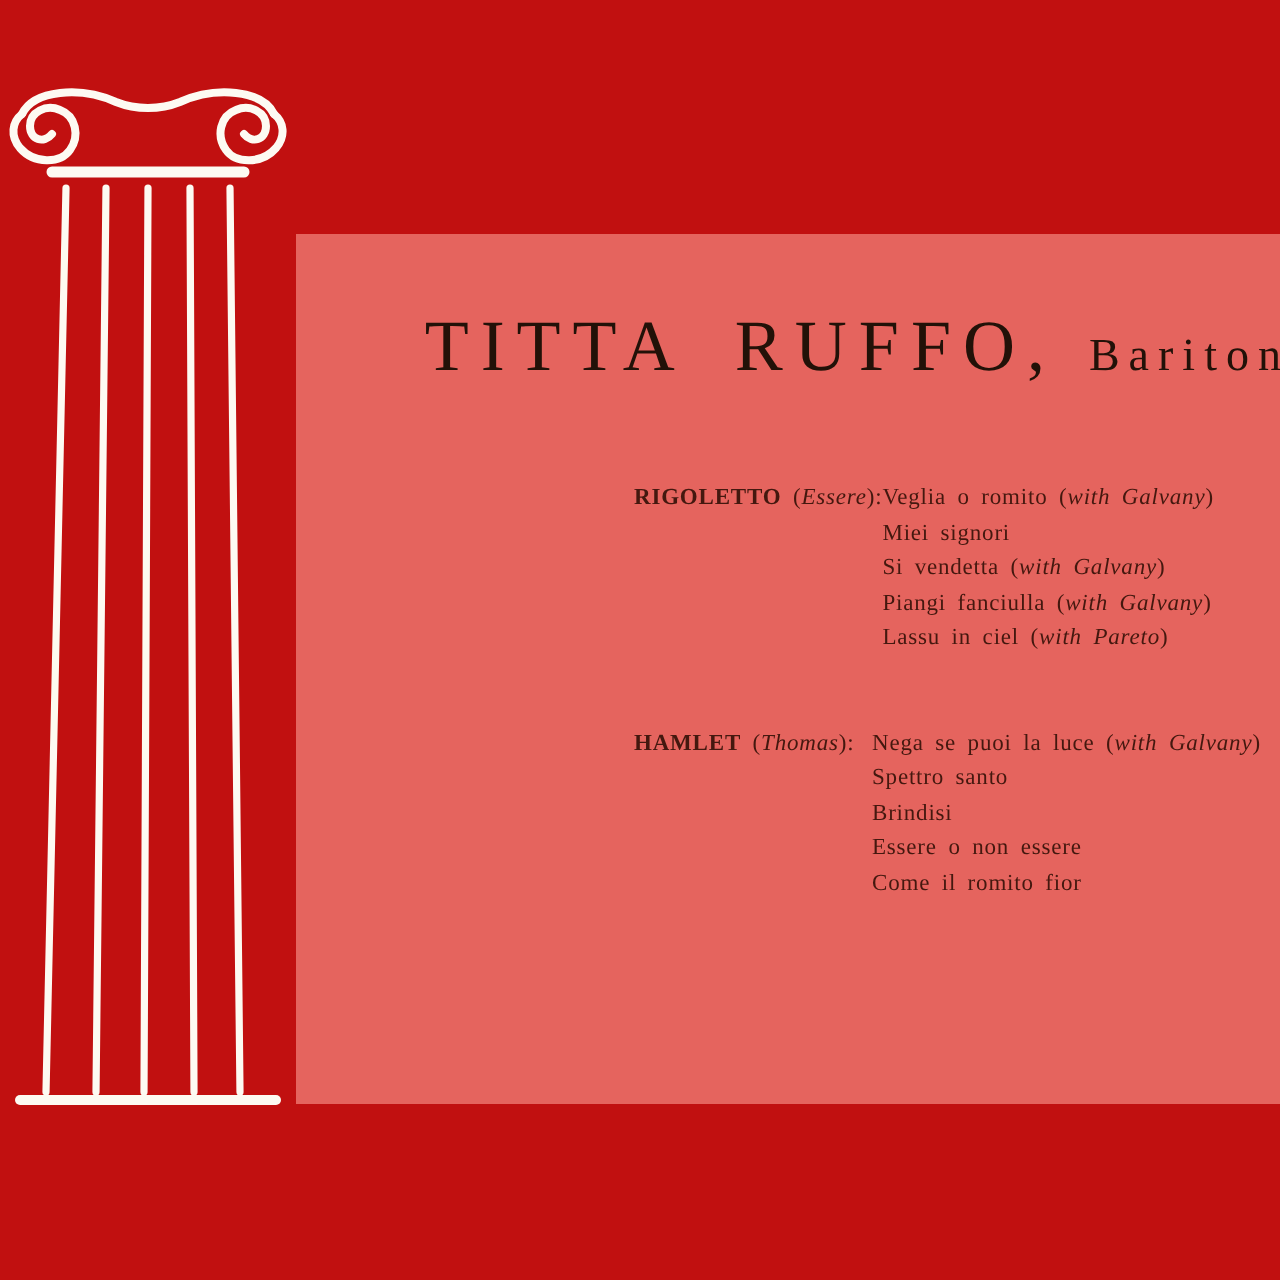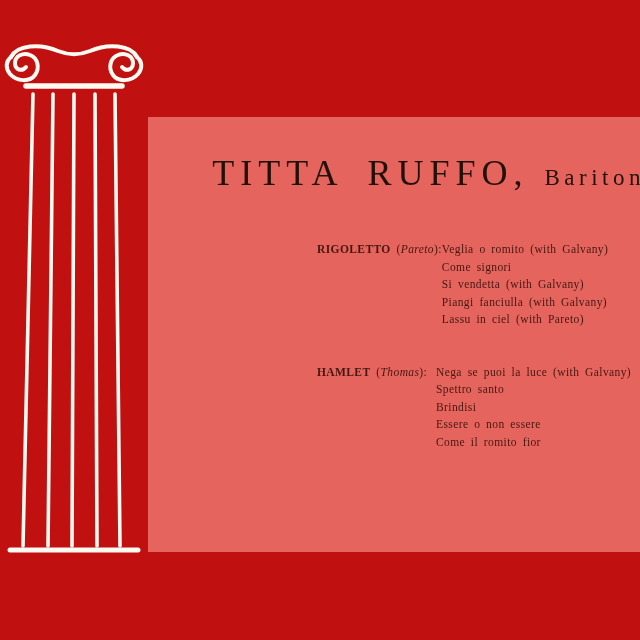--- a/index.html
+++ b/index.html
@@ -61,21 +61,21 @@
   }
   .section + .section{margin-top:35px;}
   .section-label{
     flex:0 0 119px;
     white-space:nowrap;
   }
   .opera{font-weight:bold;}
   .composer{font-style:italic;}
   .tracks{flex:1;}
   .track{white-space:nowrap;}
-  .credit{}
+  .credit{font-style:italic;}
 </style>
 </head>
 <body>
 
 <div class="cover">
 
   <svg class="column-svg" viewBox="0 0 150 530" fill="none" stroke="#fdfaf2" stroke-width="4" stroke-linecap="round">
 
     <path d="M 11,27 C 17,15 40,13 58,21 C 68,25 80,25 90,21 C 108,13 131,15 137,27"></path>
 
@@ -94,24 +94,24 @@
     <path stroke-width="5" d="M 10,520 L 138,520"></path>
   </svg>
 
   <div class="panel">
     <div class="title-row">
       <span class="artist">TITTA RUFFO,</span><span class="role">Baritone</span>
     </div>
 
     <div class="tracklist" id="tracklist">
         <div class="section">
-          <div class="section-label"><span class="opera">RIGOLETTO</span><span> (<i class="composer">Pareto</i>):</span></div>
+          <div class="section-label"><span class="opera">RIGOLETTO</span><span> (<i class="composer">Essere</i>):</span></div>
           <div class="tracks">
             <div class="track"><span>Veglia o romito</span><span> (<span class="credit">with Galvany</span>)</span></div>
-            <div class="track"><span>Come signori</span></div>
+            <div class="track"><span>Miei signori</span></div>
             <div class="track"><span>Si vendetta</span><span> (<span class="credit">with Galvany</span>)</span></div>
             <div class="track"><span>Piangi fanciulla</span><span> (<span class="credit">with Galvany</span>)</span></div>
             <div class="track"><span>Lassu in ciel</span><span> (<span class="credit">with Pareto</span>)</span></div>
           </div>
         </div>
         <div class="section">
           <div class="section-label"><span class="opera">HAMLET</span><span> (<i class="composer">Thomas</i>):</span></div>
           <div class="tracks">
             <div class="track"><span>Nega se puoi la luce</span><span> (<span class="credit">with Galvany</span>)</span></div>
             <div class="track"><span>Spettro santo</span></div>

